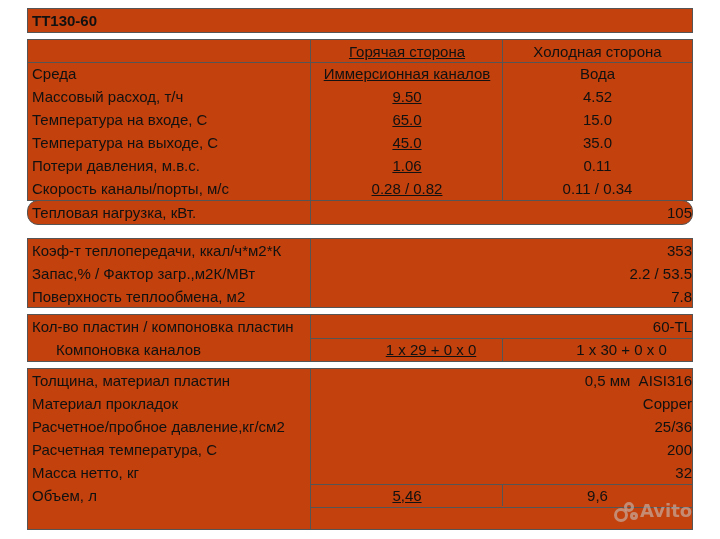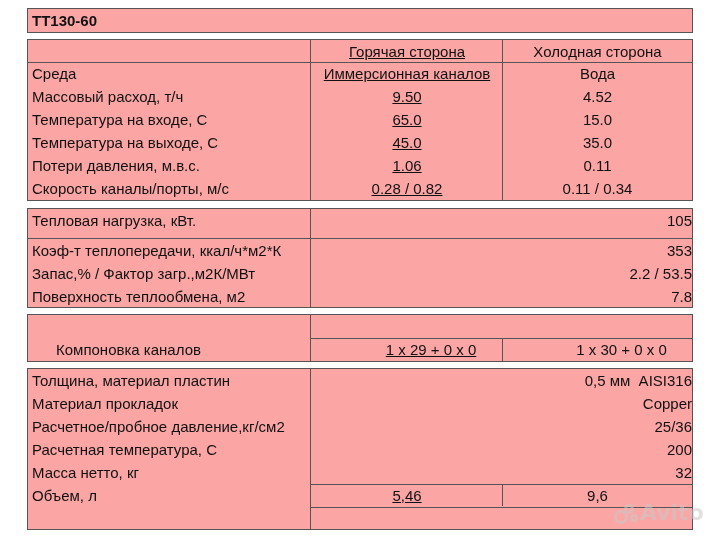--- a/index.html
+++ b/index.html
@@ -15,21 +15,21 @@
       font-family: "Liberation Sans", sans-serif;
       font-size: 15px;
       color: #111111;
     }
     .box {
       position: absolute;
       left: 27px;
       width: 666px;
       border: 1px solid #555555;
       box-sizing: border-box;
-      background: #fca5a5;
+      background: #c2410c;
     }
     .title-box {
       top: 8px;
       height: 25px;
     }
     .title-text {
       position: absolute;
       left: 4px;
       top: 3px;
       font-weight: bold;
@@ -86,21 +86,21 @@
       left: 0;
       right: 0;
       height: 1px;
       background: #555555;
     }
     .hline.between { left: 282px; }
     .watermark {
       position: absolute;
       left: 614px;
       top: 500px;
-      font-size: 22px;
+      font-size: 18px;
       font-weight: bold;
       color: rgba(200, 200, 200, 0.55);
       letter-spacing: 0px;
       font-family: "DejaVu Sans", sans-serif;
     }
     .wm-dots {
       display: inline-block;
       width: 26px;
       height: 24px;
       position: relative;
@@ -155,21 +155,21 @@
     <div class="cell vhot">1.06</div>
     <div class="cell vcold">0.11</div>
   </div>
   <div class="row" style="top:137px;">
     <div class="cell label">Скорость каналы/порты, м/с</div>
     <div class="cell vhot">0.28 / 0.82</div>
     <div class="cell vcold">0.11 / 0.34</div>
   </div>
 </div>
 
-<div class="box" style="top:208px; height:35px;">
+<div class="box" style="top:200px; height:25px;border-radius:11px;">
   <div class="vline c1"></div>
   <div class="row" style="top:0;">
     <div class="cell label">Тепловая нагрузка, кВт.</div>
     <div class="cell vspan">105</div>
   </div>
 </div>
 
 <div class="box" style="top:238px; height:70px;">
   <div class="vline c1"></div>
   <div class="row" style="top:0;">
@@ -182,20 +182,24 @@
   </div>
   <div class="row" style="top:46px;">
     <div class="cell label">Поверхность теплообмена, м2</div>
     <div class="cell vspan">7.8</div>
   </div>
 </div>
 
 <div class="box" style="top:314px; height:48px;">
   <div class="vline c1"></div>
   <div class="vline c2" style="top:23px;"></div>
+  <div class="row" style="top:0;">
+    <div class="cell label" style="width:278px; overflow:hidden;">Кол-во пластин / компоновка пластин</div>
+    <div class="cell vspan">60-TL</div>
+  </div>
   <div class="hline between" style="top:23px;"></div>
   <div class="row" style="top:23px;margin-left:24px;">
     <div class="cell label">Компоновка каналов</div>
     <div class="cell vhot">1 x 29 + 0 x 0</div>
     <div class="cell vcold">1 x 30 + 0 x 0</div>
   </div>
 </div>
 
 <div class="box" style="top:368px; height:162px;">
   <div class="vline c1"></div>

